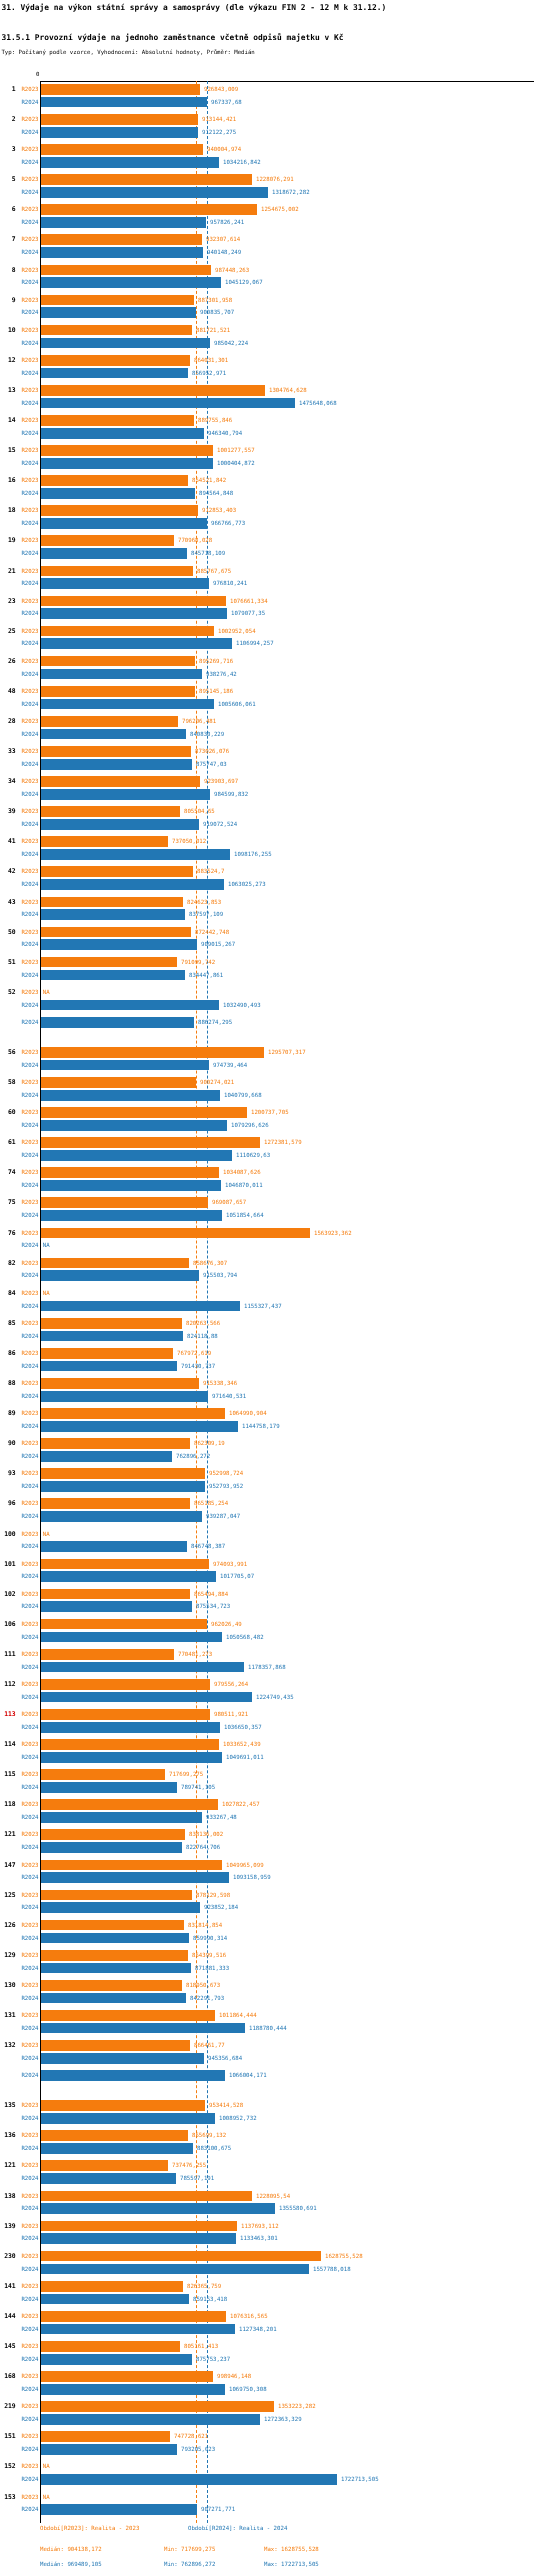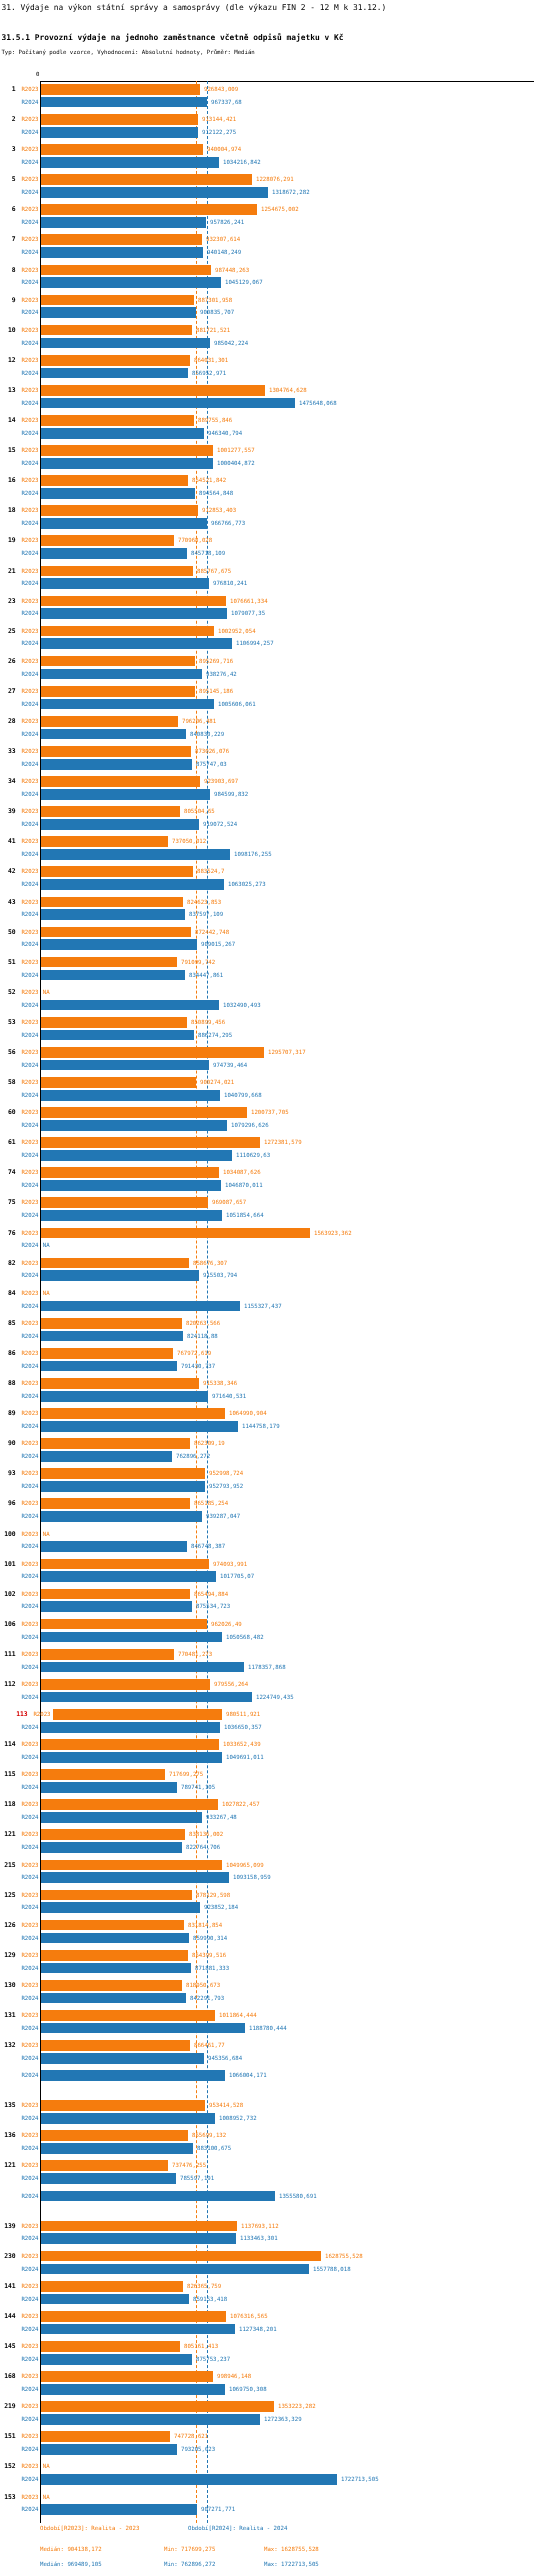--- a/index.html
+++ b/index.html
@@ -1,34 +1,34 @@
 <!DOCTYPE html>
 <html style="font-size:11.4px"><head>
 <meta charset="utf-8">
 <style>
   html,body{margin:0;padding:0;}
   body{
     position:relative;width:536px;height:2576px;background:#ffffff;
     font-family:"DejaVu Sans Mono",monospace;color:#000;overflow:hidden;
   }
-  .title{position:absolute;left:1.4px;top:2.9px;font-size:7.9px;font-weight:normal;white-space:nowrap;}
+  .title{position:absolute;left:1.4px;top:2.9px;font-size:7.9px;font-weight:bold;white-space:nowrap;}
   .subtitle{position:absolute;left:1.4px;top:33px;font-size:7.9px;font-weight:bold;white-space:nowrap;}
   .meta{position:absolute;left:1.4px;top:49px;font-size:5.7px;white-space:nowrap;}
   .zero{position:absolute;left:36px;top:71px;font-size:5.7px;}
   .axis-h{position:absolute;left:40px;top:81px;width:494px;height:1.4px;background:#000;}
   .axis-v{position:absolute;left:40px;top:81px;width:1.4px;height:2442px;background:#000;}
   .median{position:absolute;top:81px;height:2442px;width:0;border-left:0.7px dashed #999;}
   .median.m23{border-left-color:#f57c0d;}
   .median.m24{border-left-color:#2277b4;}
   .rows{position:absolute;left:0;top:84px;width:536px;display:flex;flex-direction:column;}
   .group{height:23.6px;margin-bottom:6.5px;}
   .bar-line{display:flex;height:10.7px;}
   .bar-line.line-a{margin-bottom:2.1px;}
   .rank{width:15.7px;font-size:6.4px;font-weight:bold;text-align:right;line-height:10.7px;white-space:nowrap;}
-  .rank.hl{color:#d40000;padding-left:12px;}
+  .rank.hl{color:#d40000;}
   .slabel{width:18.6px;padding-left:5.7px;font-size:5.7px;line-height:10.7px;white-space:nowrap;}
   .s23{color:#f57c0d;}
   .s24{color:#2277b4;}
   .bararea{position:relative;flex:1;height:10.7px;}
   .bar{position:absolute;left:1.4px;top:0;height:10.7px;}
   .bar.b23{background:#f57c0d;}
   .bar.b24{background:#2277b4;}
   .val{position:absolute;top:0;line-height:10.7px;font-size:5.7px;white-space:nowrap;}
   .v23{color:#f57c0d;}
   .v24{color:#2277b4;}
@@ -405,21 +405,21 @@
       <span class="rank"></span>
       <span class="slabel s24">R2024</span>
       <span class="bararea">
         <span class="bar b24" style="width: 161px;"></span>
         <span class="val v24" style="left: 166px;">938276,42</span>
       </span>
     </div>
   </div>
     <div class="group">
     <div class="bar-line line-a">
-      <span class="rank rank-main">27</span>
+      <span class="rank rank-main">48</span>
       <span class="slabel s23">R2023</span>
       <span class="bararea">
         <span class="bar b23" style="width: 154px;"></span>
         <span class="val v23" style="left: 159px;">895145,186</span>
       </span>
     </div>
     <div class="bar-line line-b">
       <span class="rank"></span>
       <span class="slabel s24">R2024</span>
       <span class="bararea">
@@ -602,28 +602,20 @@
     <div class="bar-line line-b">
       <span class="rank"></span>
       <span class="slabel s24">R2024</span>
       <span class="bararea">
         <span class="bar b24" style="width: 178px;"></span>
         <span class="val v24" style="left: 183px;">1032490,493</span>
       </span>
     </div>
   </div>
     <div class="group">
-    <div class="bar-line line-a">
-      <span class="rank rank-main">53</span>
-      <span class="slabel s23">R2023</span>
-      <span class="bararea">
-        <span class="bar b23" style="width: 146px;"></span>
-        <span class="val v23" style="left: 151px;">850899,456</span>
-      </span>
-    </div>
     <div class="bar-line line-b">
       <span class="rank"></span>
       <span class="slabel s24">R2024</span>
       <span class="bararea">
         <span class="bar b24" style="width: 153px;"></span>
         <span class="val v24" style="left: 158px;">886274,295</span>
       </span>
     </div>
   </div>
     <div class="group">
@@ -1107,21 +1099,21 @@
       <span class="rank"></span>
       <span class="slabel s24">R2024</span>
       <span class="bararea">
         <span class="bar b24" style="width: 141px;"></span>
         <span class="val v24" style="left: 146px;">822764,706</span>
       </span>
     </div>
   </div>
     <div class="group">
     <div class="bar-line line-a">
-      <span class="rank rank-main">215</span>
+      <span class="rank rank-main">147</span>
       <span class="slabel s23">R2023</span>
       <span class="bararea">
         <span class="bar b23" style="width: 181px;"></span>
         <span class="val v23" style="left: 186px;">1049965,099</span>
       </span>
     </div>
     <div class="bar-line line-b">
       <span class="rank"></span>
       <span class="slabel s24">R2024</span>
       <span class="bararea">
@@ -1296,20 +1288,28 @@
     <div class="bar-line line-b">
       <span class="rank"></span>
       <span class="slabel s24">R2024</span>
       <span class="bararea">
         <span class="bar b24" style="width: 135px;"></span>
         <span class="val v24" style="left: 140px;">785597,191</span>
       </span>
     </div>
   </div>
     <div class="group">
+    <div class="bar-line line-a">
+      <span class="rank rank-main">138</span>
+      <span class="slabel s23">R2023</span>
+      <span class="bararea">
+        <span class="bar b23" style="width: 211px;"></span>
+        <span class="val v23" style="left: 216px;">1228095,54</span>
+      </span>
+    </div>
     <div class="bar-line line-b">
       <span class="rank"></span>
       <span class="slabel s24">R2024</span>
       <span class="bararea">
         <span class="bar b24" style="width: 234px;"></span>
         <span class="val v24" style="left: 239px;">1355580,691</span>
       </span>
     </div>
   </div>
     <div class="group">

